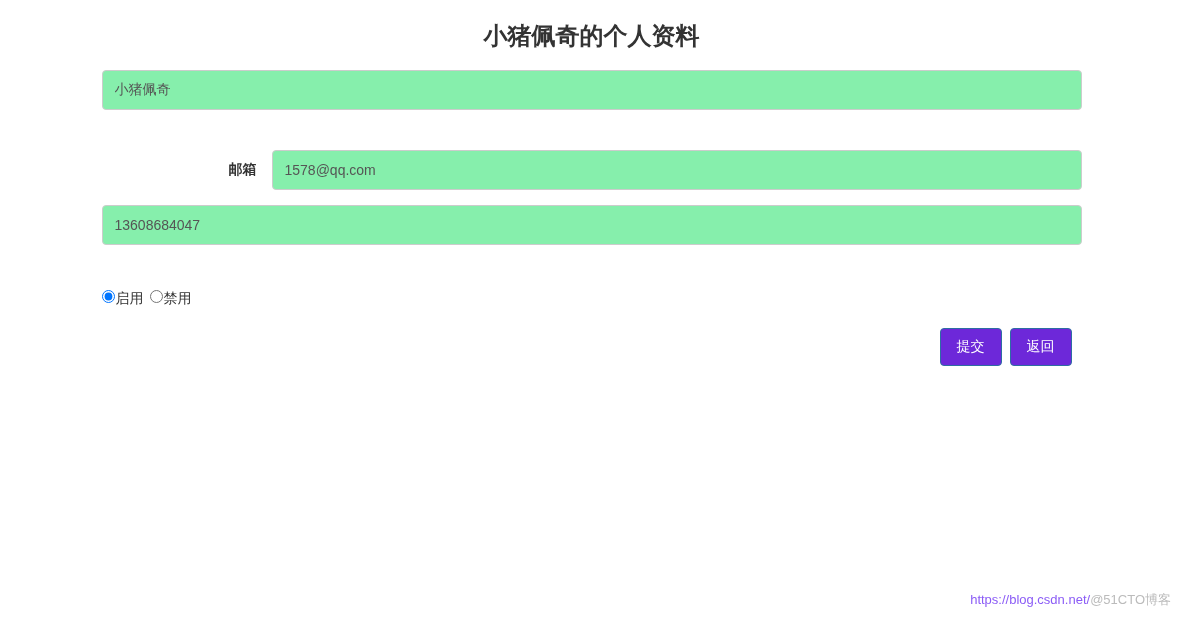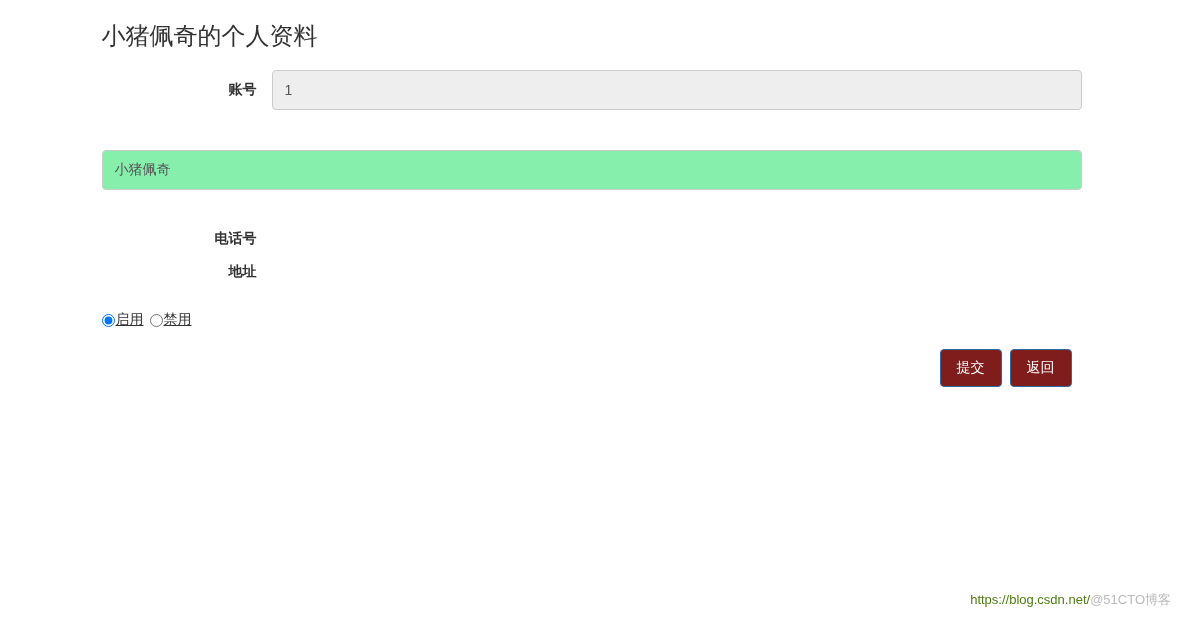--- a/index.html
+++ b/index.html
@@ -15,23 +15,23 @@
       width: 1183px;
       height: 617px;
       position: relative;
     }
     .container {
       width: 980px;
       margin: 0 auto;
       padding-top: 20px;
     }
     h2 {
-      text-align: left;
+      text-align: center;
       font-size: 24px;
-      font-weight: 400;
+      font-weight: 700;
       color: #333;
       margin-bottom: 18px;
     }
     .form-group {
       display: flex;
       align-items: center;
       margin-bottom: 15px;
     }
     .form-group.extra-gap {
       margin-bottom: 40px;
@@ -60,25 +60,24 @@
       cursor: not-allowed;
     }
     .radio-group {
       flex: 1;
       display: flex;
       align-items: center;
       gap: 2px;
     }
     .radio-group label {
       display: inline-flex;
-      align-items: center;
+      align-items: flex-start;
       font-weight: normal;
       margin-right: 4px;
       font-size: 14px;
-      text-decoration: underline;
     }
     .radio-group input[type="radio"] {
       margin-right: 1px;
     }
     .button-row {
       display: flex;
       justify-content: flex-end;
       gap: 8px;
       padding-right: 10px;
       margin-top: 20px;
@@ -88,58 +87,57 @@
       padding: 8px 16px;
       font-size: 14px;
       line-height: 1.42857;
       text-align: center;
       white-space: nowrap;
       vertical-align: middle;
       cursor: pointer;
       border: 1px solid transparent;
       border-radius: 4px;
       color: #fff;
-      background-color: #7f1d1d;
+      background-color: #6d28d9;
       border-color: #2e6da4;
     }
     .watermark {
       position: absolute;
       right: 12px;
       bottom: 8px;
       font-size: 13px;
       color: #bbb;
       pointer-events: none;
       user-select: none;
     }
     .watermark .faint {
-      color: #4d7c0f;
+      color: #8b5cf6;
     }
   </style>
 </head>
 <body>
 
 <div class="container">
   <h2>小猪佩奇的个人资料</h2>
 
-  <div class="form-group extra-gap">
-    <label class="form-label">账号</label>
-    <input type="text" class="form-control" disabled="" value="1" style="">
-  </div>
 
   <div class="form-group extra-gap">
     <input type="text" class="form-control" value="小猪佩奇" style="">
   </div>
 
-
   <div class="form-group">
-    <label class="form-label">电话号</label>
+    <label class="form-label">邮箱</label>
+    <input type="text" class="form-control" value="1578@qq.com" style="">
   </div>
 
   <div class="form-group">
-    <label class="form-label">地址</label>
+    <input type="text" class="form-control" value="13608684047" style="">
+  </div>
+
+  <div class="form-group">
   </div>
 
   <div class="form-group">
   </div>
 
   <div class="form-group">
     <div class="radio-group">
       <label>
         <input type="radio" name="modify" checked="" style="">
         <span>启用</span>

